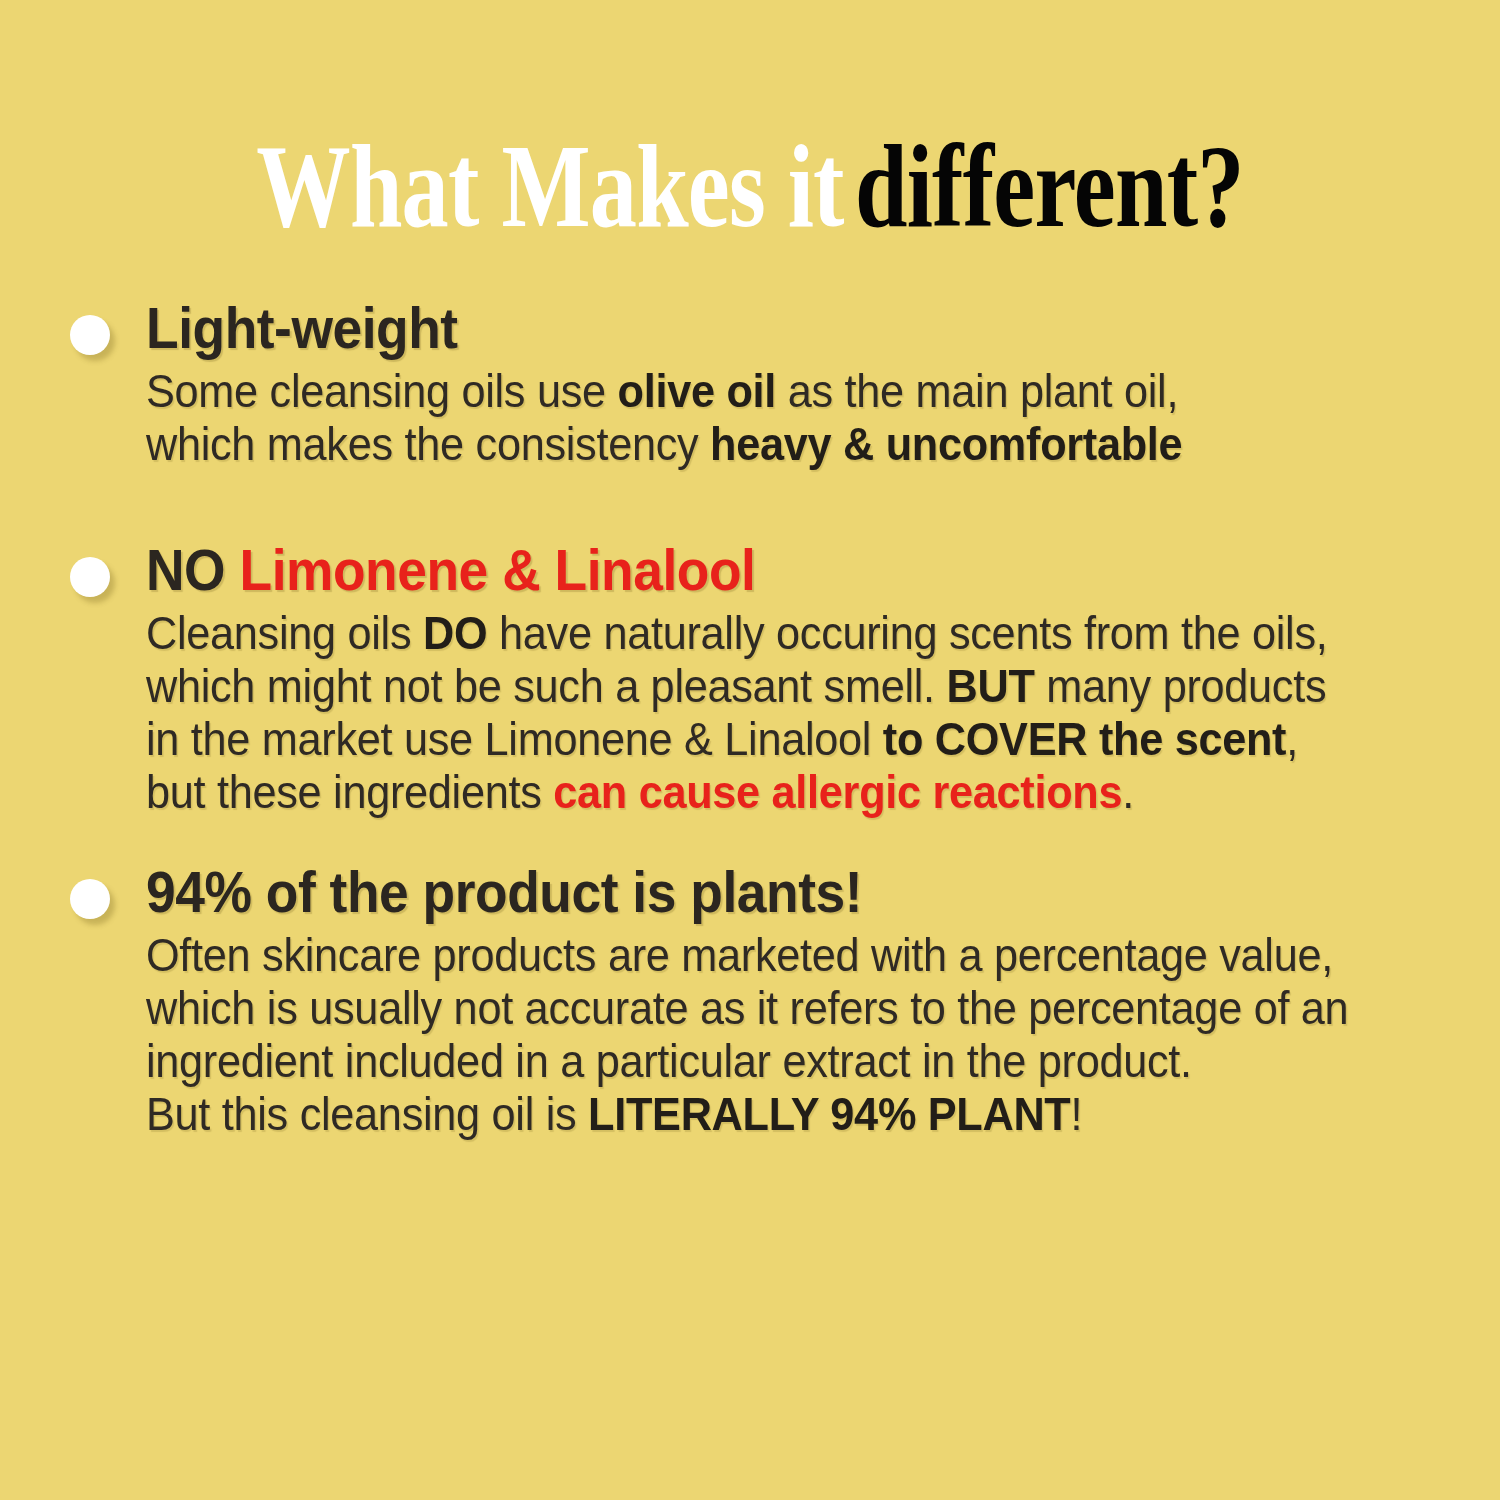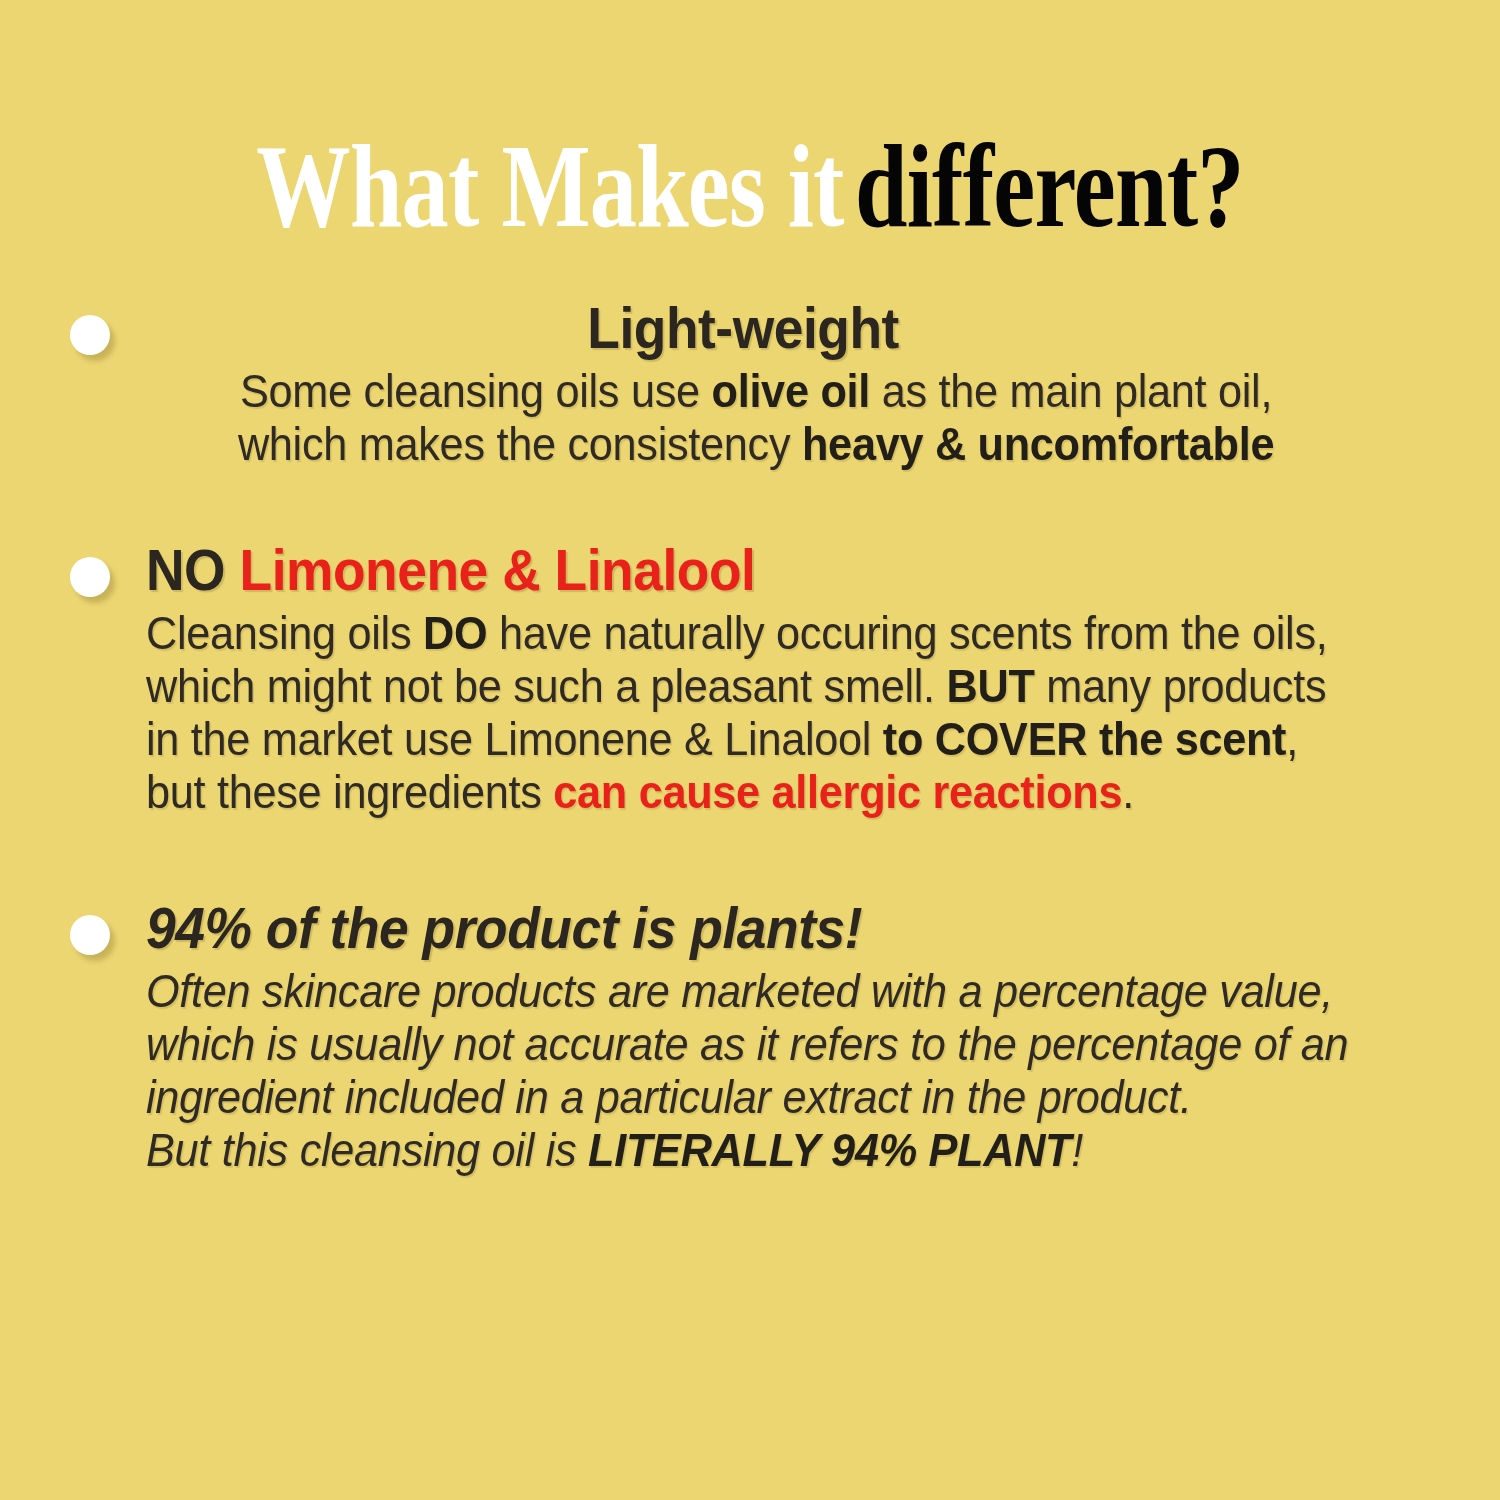--- a/index.html
+++ b/index.html
@@ -109,23 +109,23 @@
   .bullet-body .red {
     color: #e8221b;
     font-weight: bold;
   }
   .bullet-body .line {
     display: block;
     white-space: nowrap;
   }
 
   
-  .blk-1 { margin-bottom: 66px; text-align: center; }
-  .blk-2 { margin-bottom: 76px; }
-  .blk-3 { margin-bottom: 62px; font-style: italic; }
+  .blk-1 { margin-bottom: 66px; }
+  .blk-2 { margin-bottom: 40px; }
+  .blk-3 { margin-bottom: 62px; }
 </style>
 </head>
 <body>
 
 <div class="poster">
 
   <div class="title">
     <span class="t-light">What Makes it</span><span class="t-dark">different?</span>
   </div>
 

